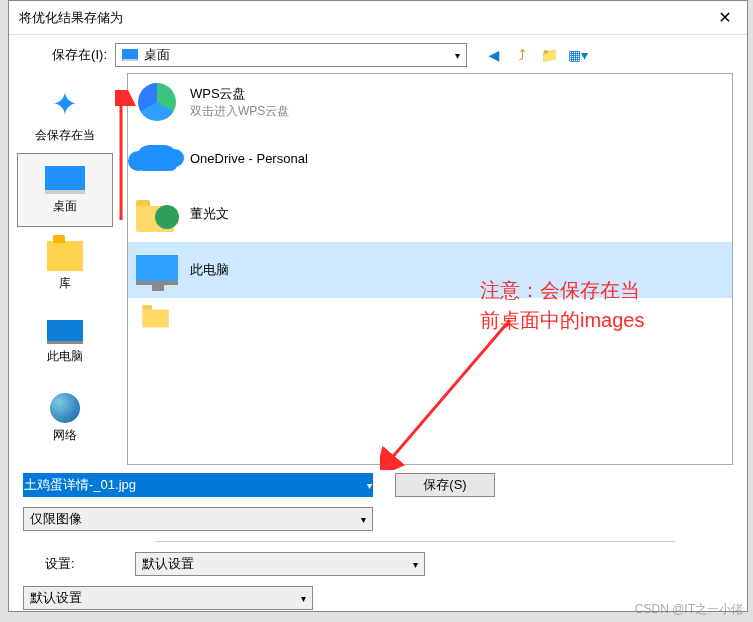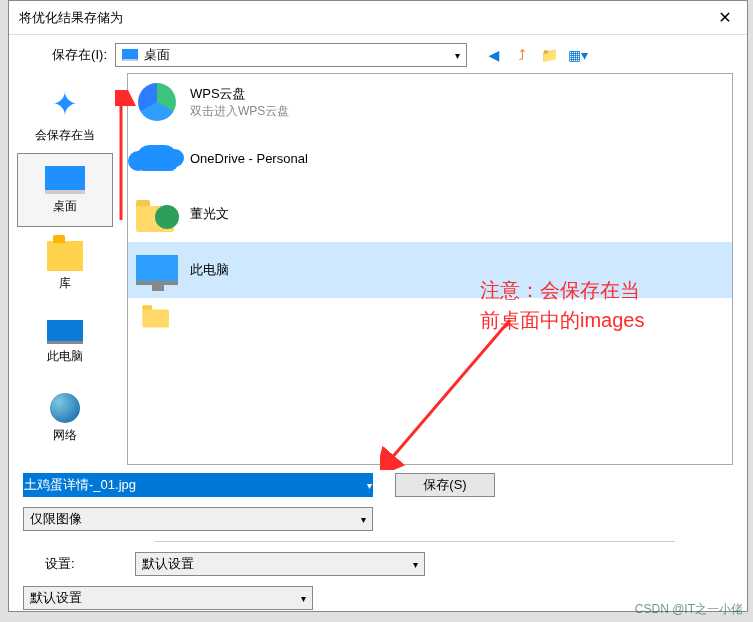--- a/index.html
+++ b/index.html
@@ -54,21 +54,21 @@
   .od-icon::before{content:"";position:absolute;left:-8px;top:6px;width:20px;height:20px;background:#1e90ff;border-radius:50%;}
   .od-icon::after{content:"";position:absolute;right:-6px;top:4px;width:18px;height:18px;background:#1e90ff;border-radius:50%;}
   .bd-icon { width:36px; height:36px; background:#2e6ff0; transform:rotate(45deg); }
   .avatar { width:24px; height:24px; border-radius:50%; background:#2e9e5b; position:absolute; margin-left:20px; margin-top:6px; }
   .pc-icon { width:44px; height:30px; background:#2e9eff; border-bottom:4px solid #888; position:relative; }
   .pc-icon::after{content:"";position:absolute;left:16px;bottom:-10px;width:12px;height:6px;background:#888;}
   
   .annot { position:absolute; left:480px; top:275px; color:#ff2a2a; font-size:20px; line-height:1.5; pointer-events:none; }
   .arrow-svg { position:absolute; left:115px; top:90px; pointer-events:none; }
   .arrow2-svg { position:absolute; left:380px; top:310px; pointer-events:none; }
-  .watermark { position:absolute; right:10px; bottom:4px; color:#14532d; font-size:12px; opacity:.6; }
+  .watermark { position:absolute; right:10px; bottom:4px; color:#737373; font-size:12px; opacity:.6; }
 </style>
 </head>
 <body>
 
 <div class="dialog">
   <div class="titlebar">
     <span class="title">将优化结果存储为</span>
     <div class="close-btn">
       <span>✕</span>
     </div>

